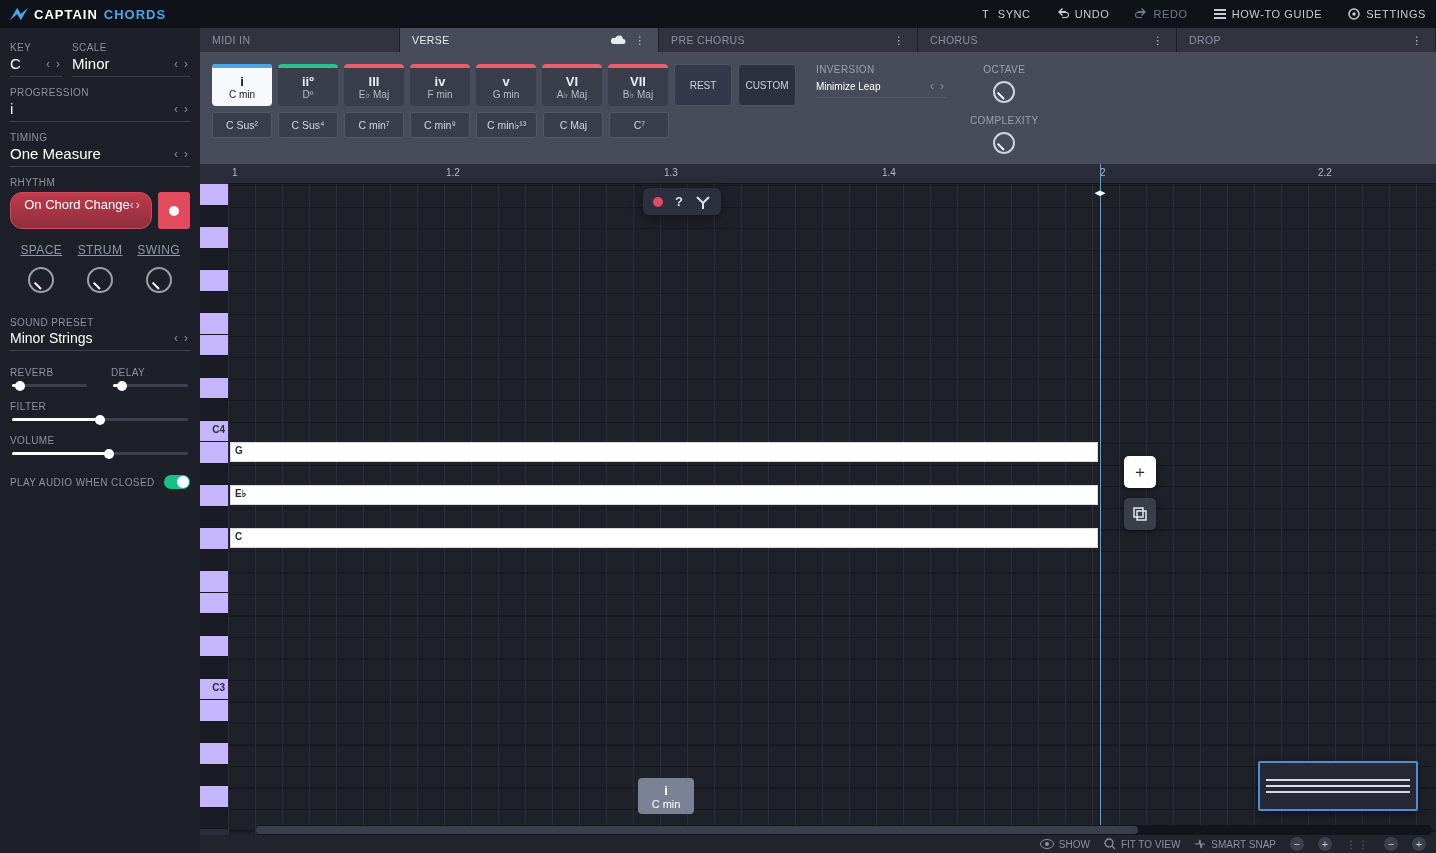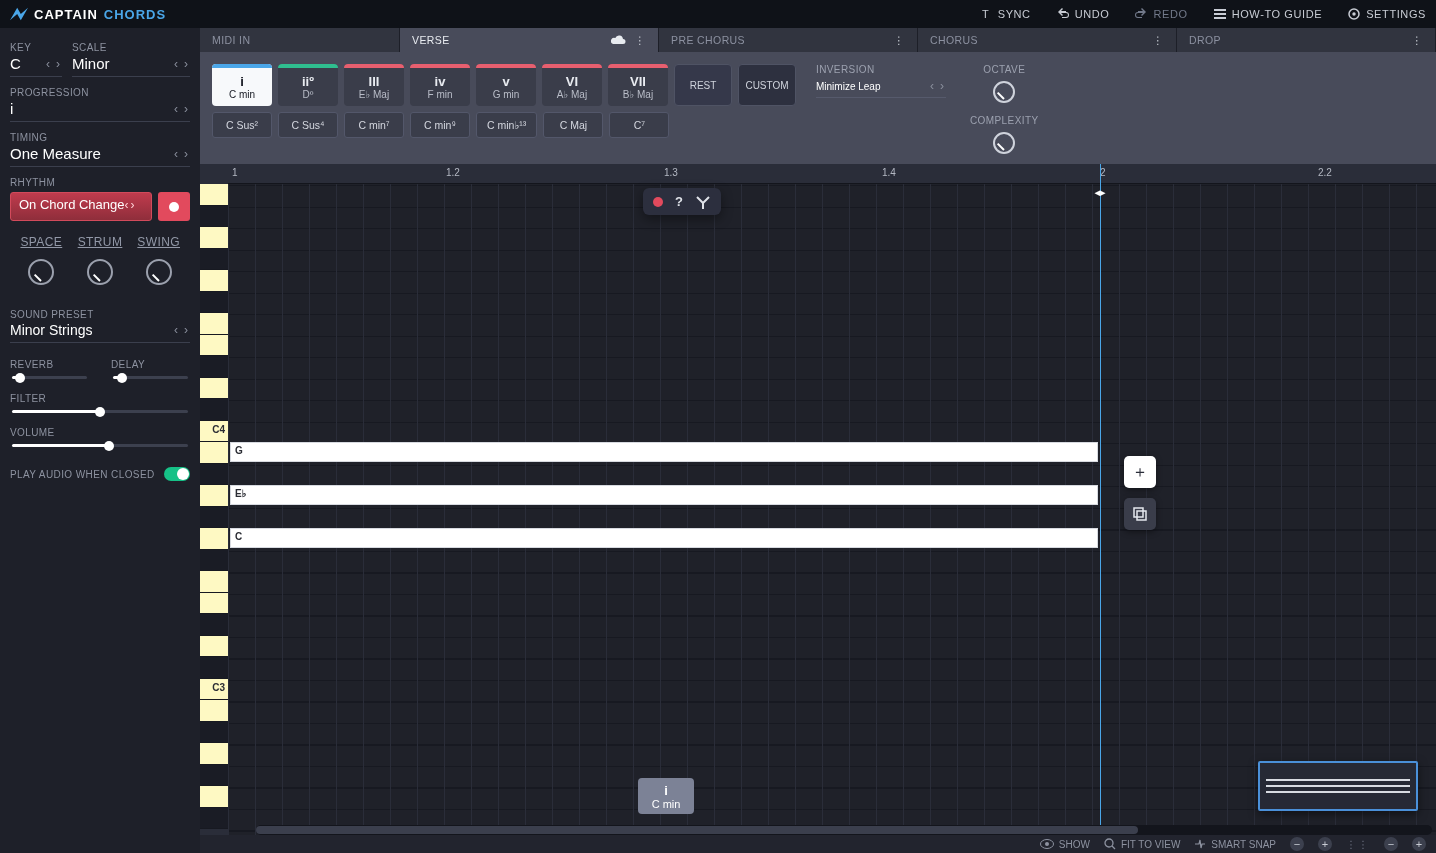--- a/index.html
+++ b/index.html
@@ -25,21 +25,21 @@
 .sb-field { flex: 1; }
 .sb-label, .sb-lab2 { font-size: 10px; letter-spacing: .4px; color: #8d92a0; margin-top: 6px; }
 .sb-lab2 { margin-top: 10px; }
 .sb-value-row { display: flex; align-items: center; justify-content: space-between; border-bottom: 1px solid #3b3f4d; padding: 2px 0 4px; }
 .sb-value { font-size: 15px; color: #fff; }
 .arrows { display: flex; gap: 2px; color: #8a8f9d; font-size: 12px; }
 .arrows span { cursor: pointer; padding: 0 2px; }
 .key-field { flex: 0 0 52px; }
 
 .rhythm-row { display: flex; align-items: stretch; gap: 6px; margin-top: 4px; }
-.rhythm-select { flex: 1; background: linear-gradient(#c03b4d,#8f2e3b); border: 1px solid #d24a5b; border-radius: 3px; padding: 4px 6px 8px 8px; display: flex; align-items: center; justify-content: flex-start; color: #fff; font-size: 13px; }
+.rhythm-select { flex: 1; background: linear-gradient(#c03b4d,#8f2e3b); border: 1px solid #d24a5b; border-radius: 12px; padding: 4px 6px 16px 8px; display: flex; align-items: center; justify-content: center; color: #fff; font-size: 13px; }
 .rhythm-rec { width: 32px; background: #e24a5d; border-radius: 3px; display: flex; align-items: center; justify-content: center; }
 .rhy-arrows { color: #ffd0d6; font-size: 12px; display: flex; gap: 2px; }
 
 .knob-row { display: flex; gap: 8px; margin: 14px 6px 6px; }
 .knob { flex: 1; text-align: center; }
 .knob-label { font-size: 12px; color: #9298a7; letter-spacing: .4px; margin-bottom: 10px; text-decoration: underline; }
 .knob-dial { width: 26px; height: 26px; margin: 0 auto; border: 2px solid #9ba0ad; border-radius: 50%; position: relative; }
 .knob-dial::after { content: ""; position: absolute; left: 50%; bottom: 2px; width: 2px; height: 9px; background: #fff; transform-origin: bottom center; transform: translateX(-50%) rotate(-45deg); }
 
 .sb-tabs { display: flex; background: #14161e; margin: 10px -10px 0; }
@@ -85,21 +85,21 @@
 .rs-col { display: flex; flex-direction: column; gap: 4px; }
 .rs-label { font-size: 10px; color: #9ca1af; letter-spacing: .4px; }
 .rs-value-row { display: flex; align-items: center; gap: 10px; border-bottom: 1px solid #565a6c; padding-bottom: 4px; min-width: 130px; }
 .rs-value { font-size: 10px; color: #fff; flex: 1; }
 .knob-col { text-align: center; }
 .knob-col .knob-dial { width: 22px; height: 22px; border-color: #cfd3dc; }
 
 
 .roll-wrap { flex: 1; position: relative; background: #1f2129; display: flex; overflow: hidden; }
 .keys { width: 28px; background: #2a2d39; flex: none; }
-.krow { height: 21.5px; border-bottom: 1px solid #171921; background: #fef9c3; }
+.krow { height: 21.5px; border-bottom: 1px solid #171921; background: #c4b5fd; }
 .krow.black { background: #1a1c25; }
 .krow.lbl { position: relative; }
 .krow.lbl span { position: absolute; right: 3px; top: 3px; font-size: 10px; color: #2b2d34; font-weight: 600; }
 
 .grid { flex: 1; position: relative; background-image:
   repeating-linear-gradient(to right, #2a2d39 0 1px, transparent 1px 27px),
   repeating-linear-gradient(to bottom, #171921 0 1px, transparent 1px 21.5px);
 }
 .ruler { height: 20px; background: #2a2d39; border-bottom: 1px solid #13151c; display: flex; font-size: 10px; color: #b4b8c3; position: relative; }
 .ruler span { position: absolute; top: 3px; }

